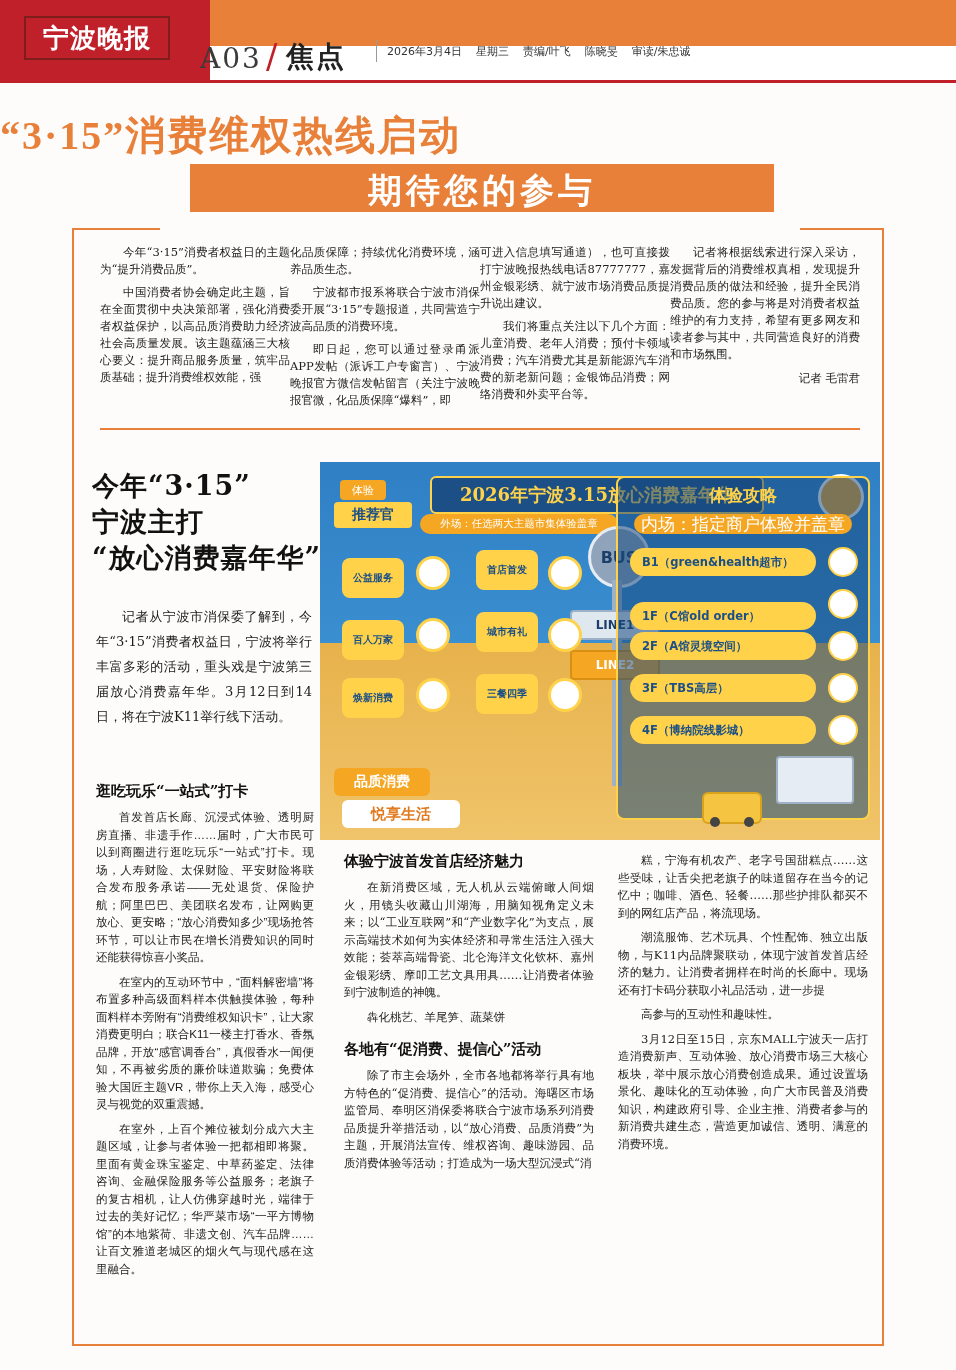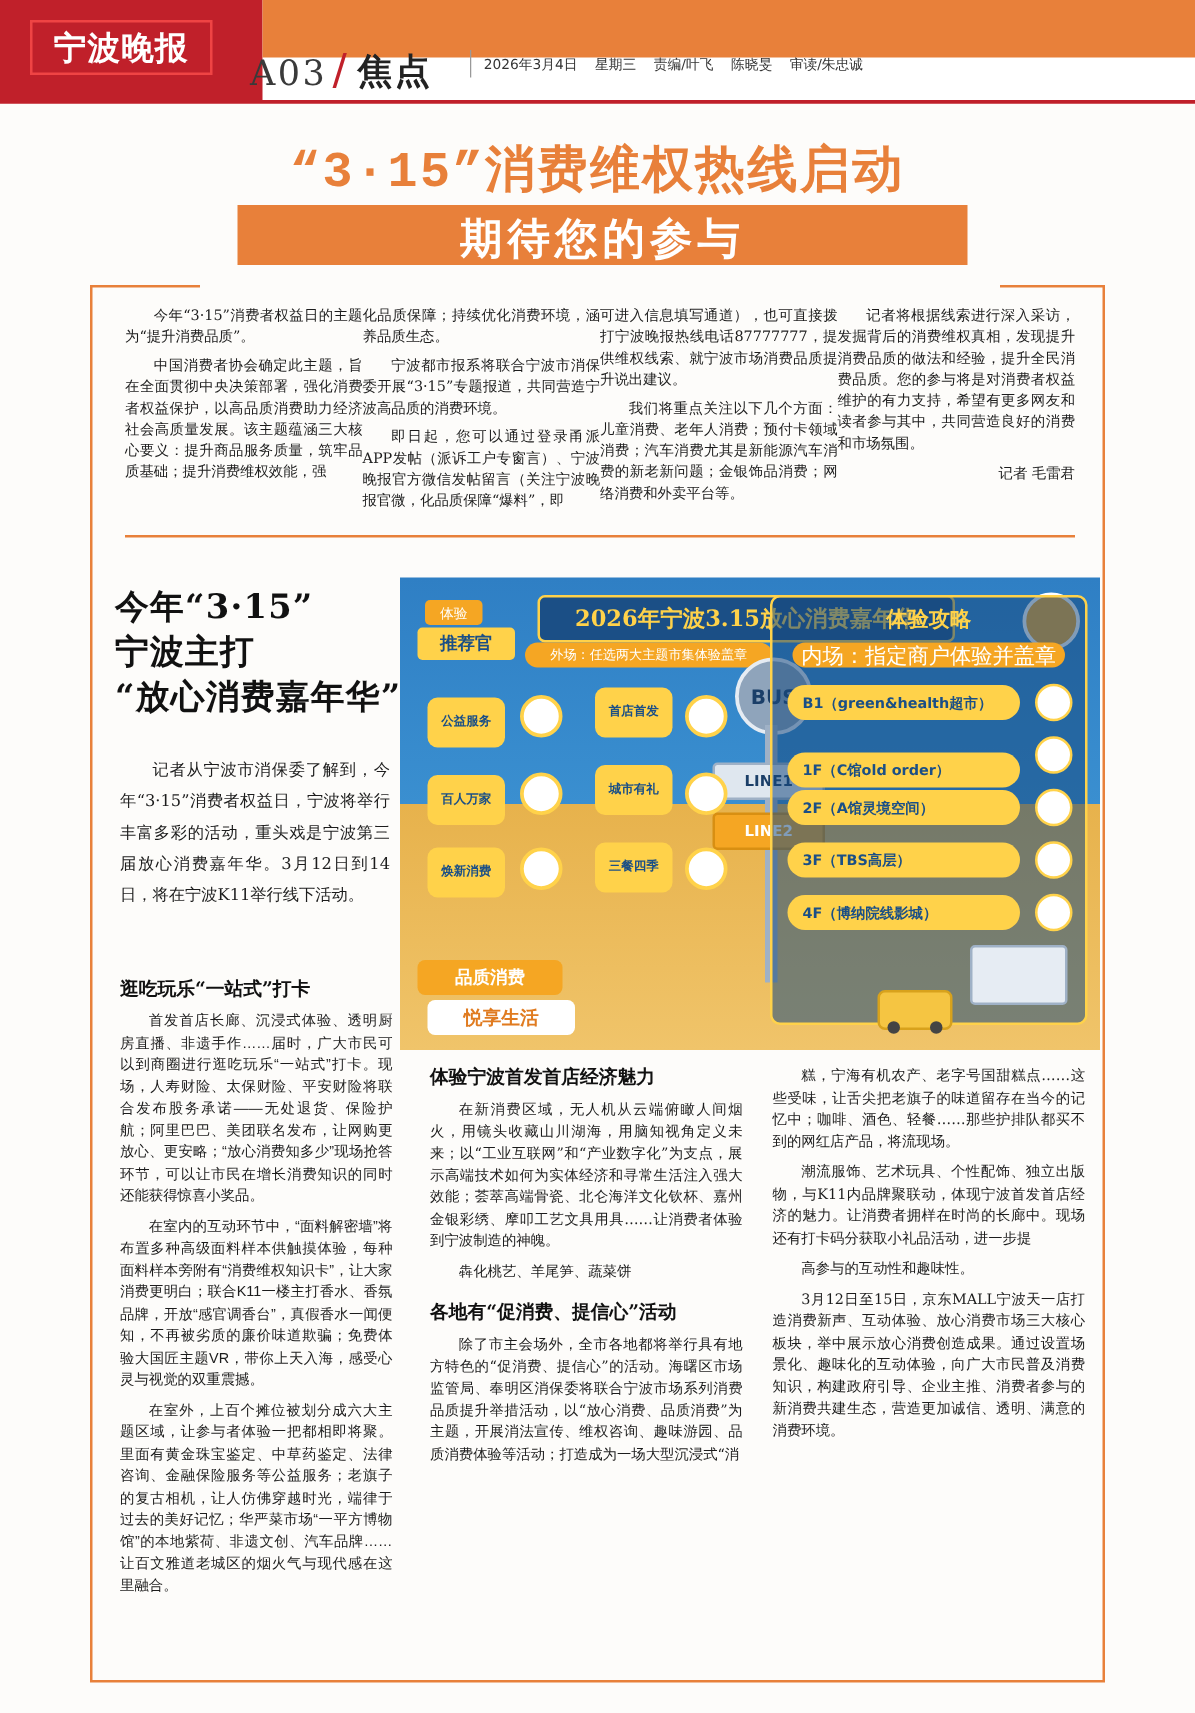--- a/index.html
+++ b/index.html
@@ -14,21 +14,21 @@
   .masthead{
     position:relative;height:82px;
     background:#ffffff;
   }
   .red-band{
     position:absolute;left:0;top:0;width:210px;height:82px;
     background:#c0202a;
   }
   .logo-box{
     position:absolute;left:24px;top:16px;width:142px;height:40px;
-    border:2px solid #ef4444;
+    border:2px solid #7f1d1d;
     display:flex;align-items:center;justify-content:center;
   }
   .logo-text{
     color:#ffffff;font-size:26px;letter-spacing:1px;
     font-family:"DejaVu Serif","Liberation Serif",serif;font-weight:bold;
     white-space:nowrap;
   }
   .orange-band{
     position:absolute;left:210px;top:0;width:746px;height:46px;
     background:#e8803a;
@@ -55,23 +55,23 @@
   }
   .mast-meta span{white-space:nowrap;}
   .mast-rule{
     position:absolute;left:0;top:80px;width:956px;height:3px;background:#c0202a;
   }
   
   .headline-wrap{
     position:relative;margin-top:26px;height:120px;
   }
   .hl1{
-    position:absolute;left:0;top:0;width:956px;text-align:center;
+    position:absolute;left:0;top:0;width:956px;text-align:left;
     font-size:40px;font-weight:bold;color:#e8803a;
-    font-family:Liberation Mono, monospace;
+    font-family:Liberation Serif, serif;
     letter-spacing:2px;
   }
   .hl2-bar{
     position:absolute;left:190px;top:56px;width:584px;height:48px;
     background:#e8803a;
   }
   .hl2{
     position:absolute;left:190px;top:60px;width:584px;text-align:center;
     font-size:34px;font-weight:bold;color:#ffffff;
     font-family:"DejaVu Serif","Liberation Serif",serif;
@@ -198,21 +198,21 @@
   .map-node{
     position:absolute;width:62px;height:40px;background:#ffd24a;border-radius:8px;
     color:#1b4f86;font-size:10px;font-weight:bold;
     display:flex;align-items:center;justify-content:center;text-align:center;line-height:12px;
   }
   .map-circle{
     position:absolute;width:34px;height:34px;border-radius:50%;
     background:#fff;border:3px solid #ffd24a;box-sizing:border-box;
   }
   .bottom-left-tag{
-    position:absolute;left:14px;bottom:44px;width:116px;height:28px;
+    position:absolute;left:14px;bottom:44px;width:96px;height:28px;
     background:#f5a623;border-radius:6px;color:#fff;font-size:14px;font-weight:bold;
     display:flex;align-items:center;justify-content:center;text-align:right;
   }
   .bottom-left-tag2{
     position:absolute;left:22px;bottom:12px;width:118px;height:28px;
     background:#fff;border-radius:6px;color:#e07b20;font-size:15px;font-weight:bold;
     display:flex;align-items:center;justify-content:center;
   }
   .bus-icon{
     position:absolute;right:118px;bottom:16px;width:56px;height:28px;
@@ -289,21 +289,21 @@
   <div class="col">
     <p class="indent">今年“3·15”消费者权益日的主题为“提升消费品质”。</p>
     <p class="indent">中国消费者协会确定此主题，旨在全面贯彻中央决策部署，强化消费者权益保护，以高品质消费助力经济社会高质量发展。该主题蕴涵三大核心要义：提升商品服务质量，筑牢品质基础；提升消费维权效能，强</p>
   </div>
   <div class="col">
     <p>化品质保障；持续优化消费环境，涵养品质生态。</p>
     <p class="indent">宁波都市报系将联合宁波市消保委开展“3·15”专题报道，共同营造宁波高品质的消费环境。</p>
     <p class="indent">即日起，您可以通过登录甬派APP发帖（派诉工户专窗言）、宁波晚报官方微信发帖留言（关注宁波晚报官微，化品质保障“爆料”，即</p>
   </div>
   <div class="col">
-    <p>可进入信息填写通道），也可直接拨打宁波晚报热线电话87777777，提供维权线索、就宁波市场消费品质提升说出建议。</p>
+    <p>可进入信息填写通道），也可直接拨打宁波晚报热线电话87777777，嘉州金银彩绣、就宁波市场消费品质提升说出建议。</p>
     <p class="indent">我们将重点关注以下几个方面：儿童消费、老年人消费；预付卡领域消费；汽车消费尤其是新能源汽车消费的新老新问题；金银饰品消费；网络消费和外卖平台等。</p>
   </div>
   <div class="col">
     <p class="indent">记者将根据线索进行深入采访，发掘背后的消费维权真相，发现提升消费品质的做法和经验，提升全民消费品质。您的参与将是对消费者权益维护的有力支持，希望有更多网友和读者参与其中，共同营造良好的消费和市场氛围。</p>
     <div class="byline">记者 毛雷君</div>
   </div>
 </div>
 <div class="divider"></div>
 
 <div class="feature-title">

